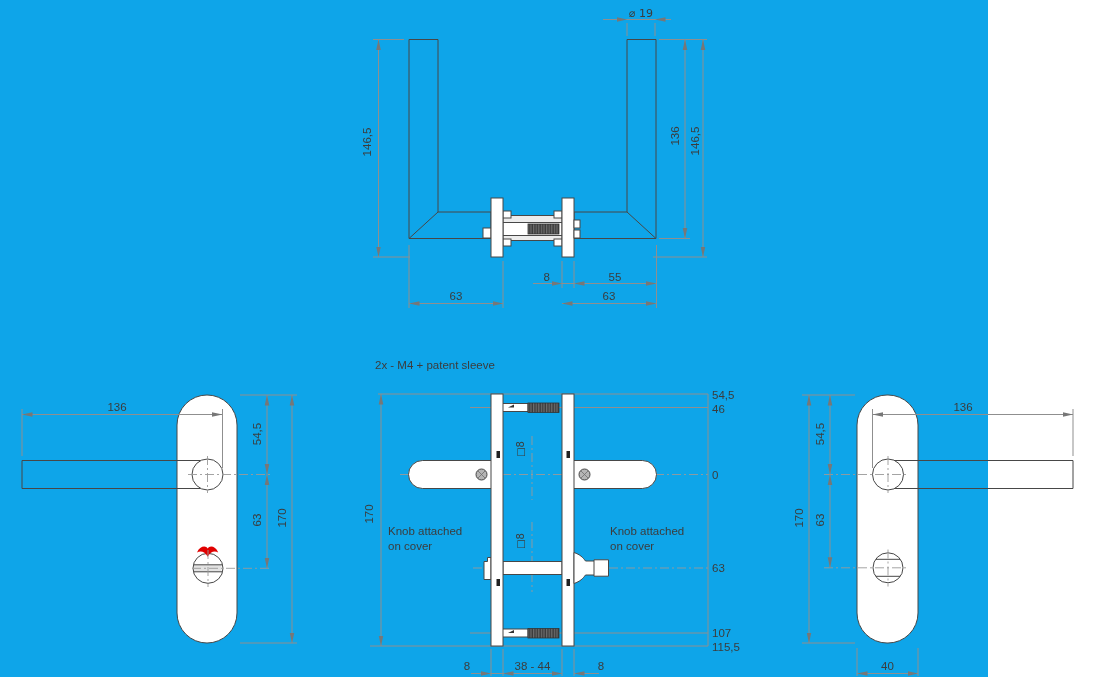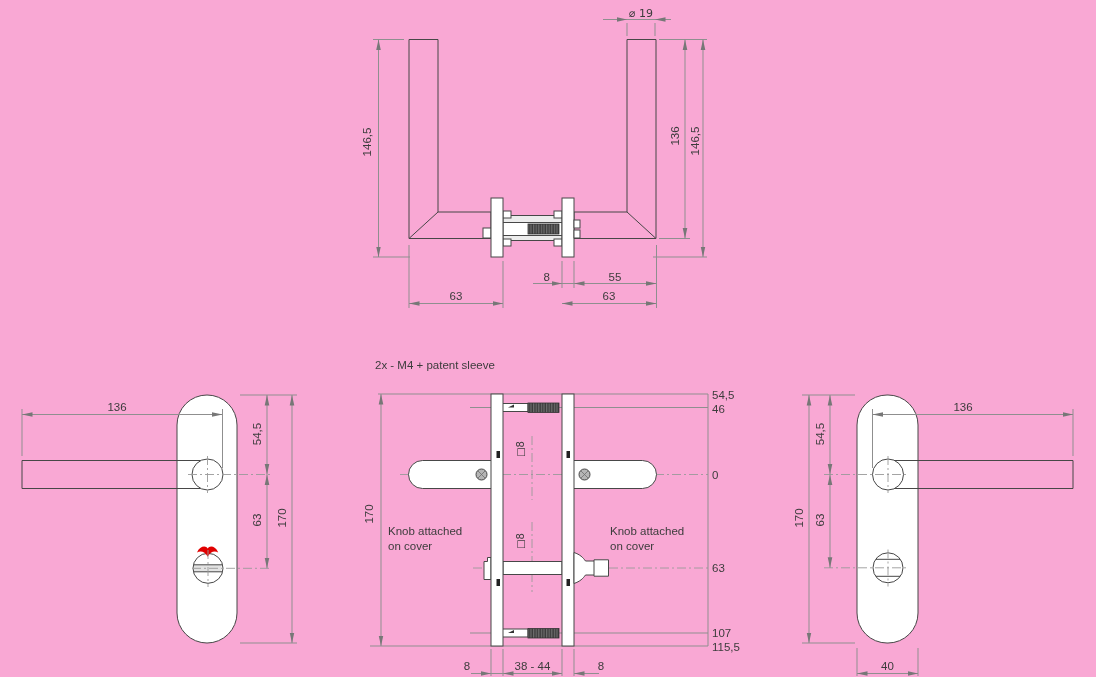--- a/index.html
+++ b/index.html
@@ -1,16 +1,16 @@
 <!DOCTYPE html>
 <html><head>
 <meta charset="utf-8">
 <style>
   html,body{margin:0;padding:0;background:#ffffff;}
-  .stage{width:1096px;height:677px;position:relative;background:#f9a8d4;}
+  .stage{width:988px;height:677px;position:relative;background:#0ea5e9;}
   svg{display:block;}
   .ln{stroke:#474747;stroke-width:1;fill:none;}
   .lnf{stroke:#474747;stroke-width:1;fill:#ffffff;}
   .dim{stroke:#8f8f8f;stroke-width:1;fill:none;}
   .cl{stroke:#9a9a9a;stroke-width:0.9;fill:none;stroke-dasharray:9 3 2 3;}
   .t{font-family:"Liberation Sans","DejaVu Sans",sans-serif;font-size:11.5px;fill:#3c3c3c;}
   .tu{font-family:"DejaVu Sans","Liberation Sans",sans-serif;font-size:11px;fill:#3c3c3c;}
   .ts{font-family:"DejaVu Sans","Liberation Sans",sans-serif;font-size:10px;fill:#3c3c3c;}
 </style>
 </head>

